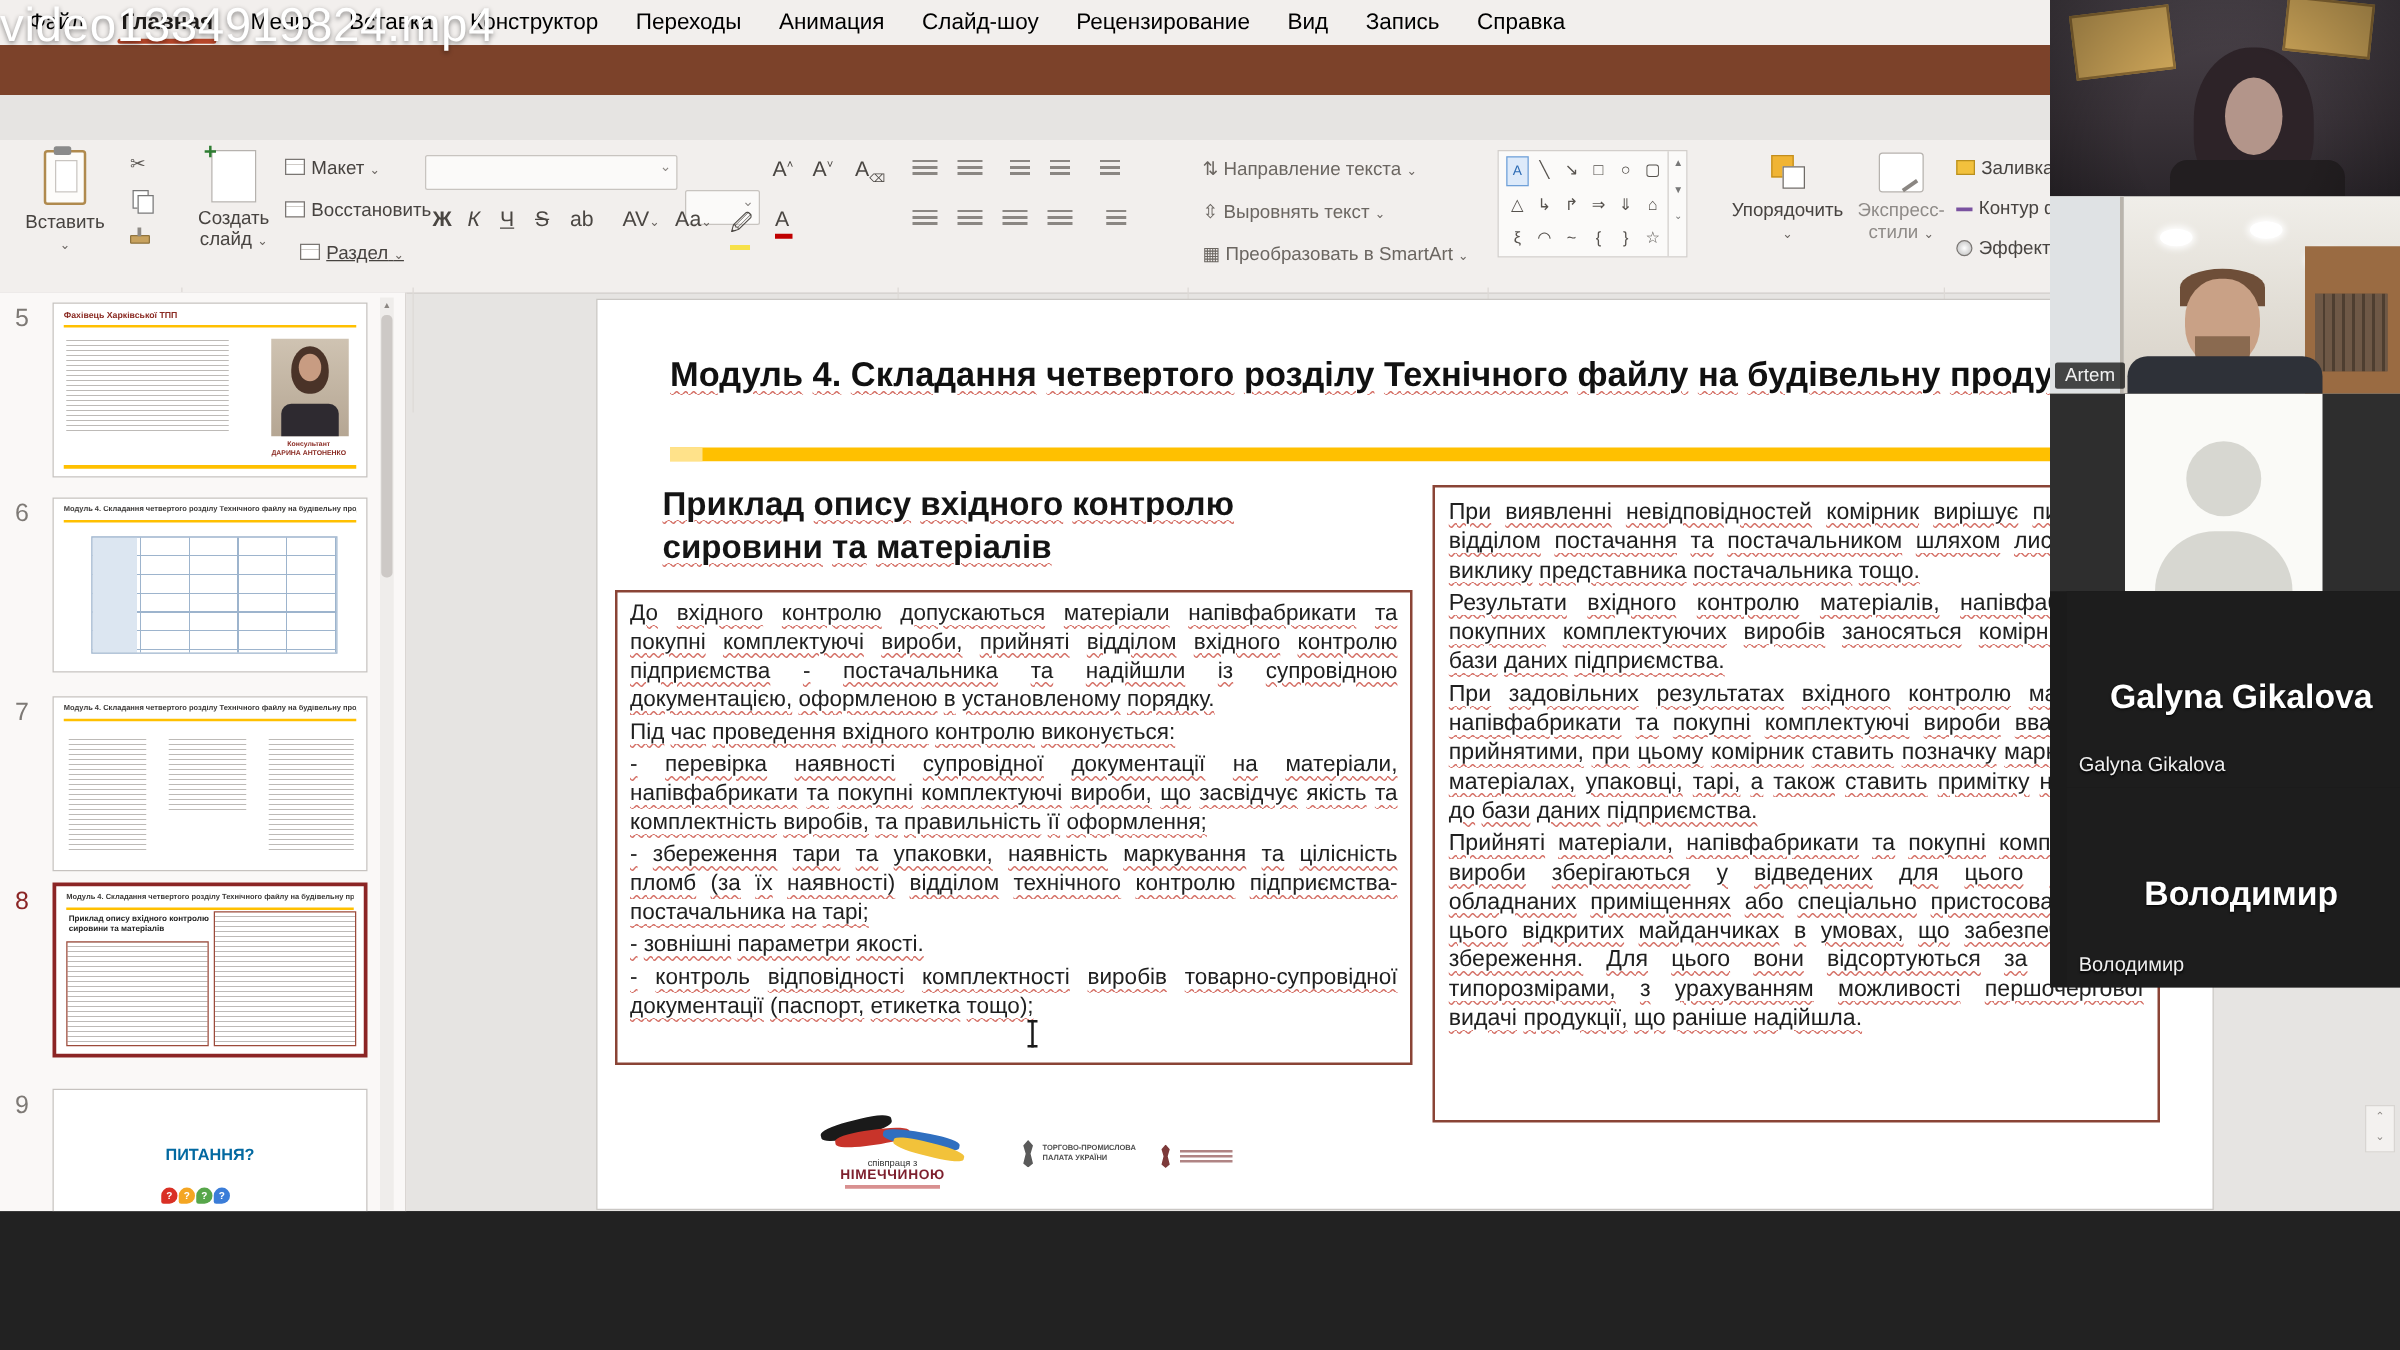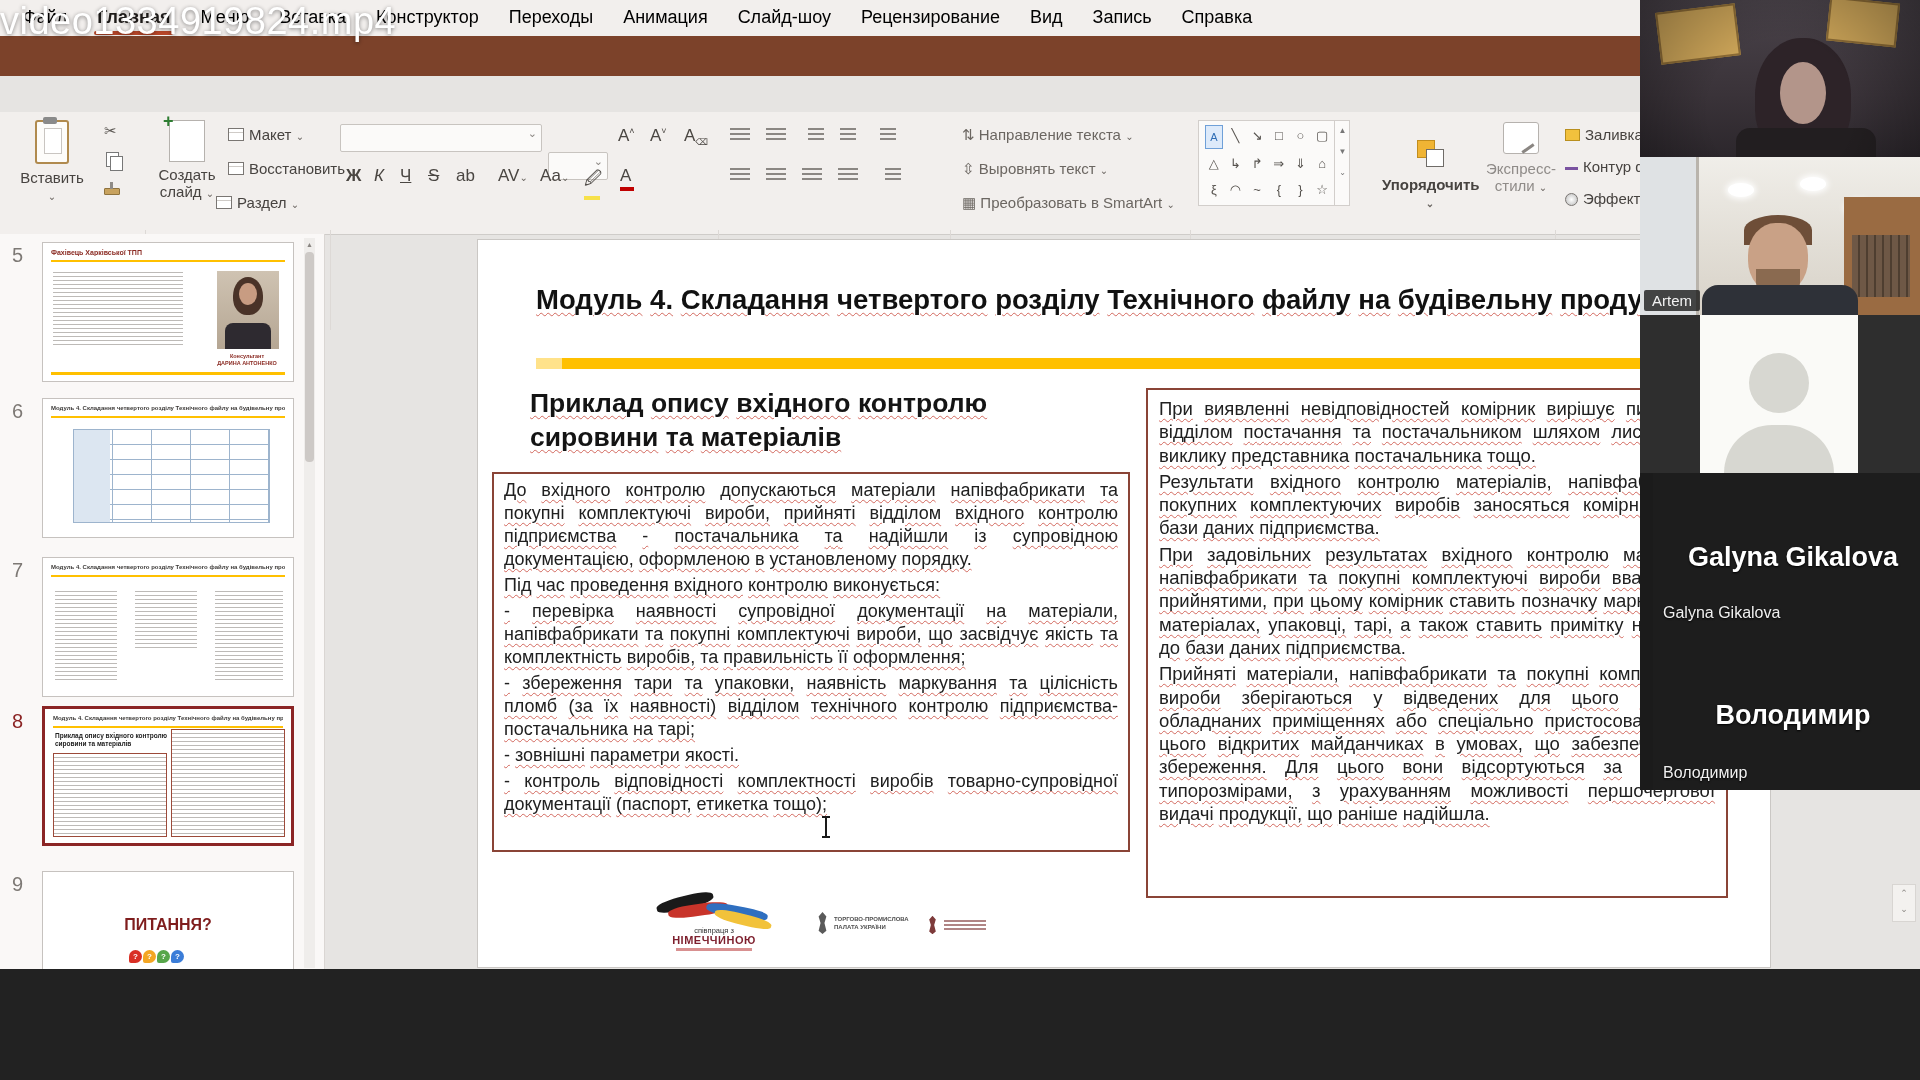--- a/index.html
+++ b/index.html
@@ -79,21 +79,21 @@
   .t5-face{position:absolute;left:22px;top:12px;width:18px;height:22px;border-radius:50%;background:#c89c82;}
   .t5-body{position:absolute;left:8px;bottom:0;width:46px;height:26px;border-radius:8px 8px 0 0;background:#2e2a30;}
   .t5-cap{position:absolute;right:6px;top:110px;width:80px;text-align:center;font-size:5.5px;color:#8a2a22;font-weight:bold;line-height:1.3;}
   .t6-table{position:absolute;left:30px;top:30px;width:195px;height:92px;border:1px solid #9db4cd;
      background:
        linear-gradient(90deg,#dce6f1 0 36px,transparent 36px),
        repeating-linear-gradient(90deg,transparent 0 38px,#9db4cd 38px 39px),
        repeating-linear-gradient(transparent 0 14px,#9db4cd 14px 15px);}
   .t7-col{position:absolute;top:30px;}
   .t8-box{position:absolute;border:1px solid #9c4a3a;}
-  .t9-title{position:absolute;left:0;right:0;top:44px;text-align:center;font-size:16px;font-weight:bold;color:#7f1d1d;}
+  .t9-title{position:absolute;left:0;right:0;top:44px;text-align:center;font-size:13px;font-weight:bold;color:#0369a1;}
   .t9-bub{position:absolute;top:78px;width:13px;height:13px;border-radius:50% 50% 50% 2px;color:#fff;font-size:8px;font-weight:bold;text-align:center;line-height:13px;}
   .vscroll{left:304px;top:238px;width:11px;height:730px;background:#efedeb;}
   .vthumb{left:305px;top:252px;width:9px;height:210px;background:#cdc9c6;border-radius:4px;}
   .vsarrow{left:304px;top:238px;width:11px;height:13px;font-size:7px;color:#8a8682;text-align:center;line-height:13px;}
 
   
   .slide{left:478px;top:240px;width:1292px;height:727px;background:#fff;box-shadow:0 0 0 1px #cac7c4;overflow:hidden;}
   .sl-title{position:absolute;left:58px;top:44px;font-size:27.5px;font-weight:bold;color:#111;white-space:nowrap;}
   .sl-ybar{position:absolute;left:58px;top:118px;width:1180px;height:11px;background:#ffc000;}
   .sl-ybar::before{content:"";position:absolute;left:0;top:0;width:26px;height:11px;background:#ffe28a;}
@@ -257,21 +257,21 @@
       </div>
     <div class="abs glabel" style="left:22px;">Буфер обмена</div>
     <div class="abs launcher" style="left:126px;"></div>
 
     <div class="abs" style="left:152px;top:8px;width:70px;">
       <div class="ns-ic"></div>
       <div class="btn-label" style="margin-top:4px;"><span>Создать слайд</span> <span class="chev">⌄</span></div>
     </div>
     <div class="abs row-btn" style="left:228px;top:14px;"><span class="lay-ic"></span><span>Макет</span> <span class="chev">⌄</span></div>
     <div class="abs row-btn" style="left:228px;top:48px;"><span class="lay-ic"></span><span>Восстановить</span></div>
-    <div class="abs row-btn" style="left:216px;top:82px;"><span class="lay-ic"></span><span>Раздел</span> <span class="chev">⌄</span></div>
+    <div class="abs row-btn" style="left:240px;top:82px;text-decoration:underline;"><span class="lay-ic"></span><span>Раздел</span> <span class="chev">⌄</span></div>
     <div class="abs glabel" style="left:212px;">Слайды</div>
 
     <div class="abs combo" style="left:340px;top:12px;width:200px;"></div>
     <div class="abs combo" style="left:548px;top:12px;width:58px;"></div>
     <div class="abs fbtn" style="left:618px;top:14px;"><span>А</span><sup style="font-size:9px">˄</sup></div>
     <div class="abs fbtn" style="left:650px;top:14px;"><span>А</span><sup style="font-size:9px">˅</sup></div>
     <div class="abs fbtn" style="left:684px;top:14px;"><span>А</span><sub style="font-size:9px">⌫</sub></div>
     <div class="abs fbtn" style="left:346px;top:54px;font-weight:bold;">Ж</div>
     <div class="abs fbtn" style="left:374px;top:54px;font-style:italic;">К</div>
     <div class="abs fbtn" style="left:400px;top:54px;text-decoration:underline;">Ч</div>
@@ -336,21 +336,21 @@
     <div class="shp">⇓</div>
     <div class="shp">⌂</div>
     <div class="shp">ξ</div>
     <div class="shp">◠</div>
     <div class="shp">~</div>
     <div class="shp">{</div>
     <div class="shp">}</div>
     <div class="shp">☆</div>
   </div>
   <div class="abs shp-scroll">▲<br>▼<br>⌄</div>
-  <div class="abs" style="left:1382px;top:138px;width:96px;text-align:center;font-weight:bold;">
+  <div class="abs" style="left:1382px;top:122px;width:96px;text-align:center;">
     <div class="arr-ic">
         <div class="b1"></div>
         <div class="b2"></div>
       </div>
     <div class="btn-label" style="margin-top:8px;"><span>Упорядочить</span> <span class="chev">⌄</span></div>
   </div>
   <div class="abs" style="left:1478px;top:122px;width:86px;text-align:center;">
     <div class="qs-ic"></div>
     <div class="btn-label gray-label" style="margin-top:6px;"><span>Экспресс-стили</span> <span class="chev">⌄</span></div>
   </div>

